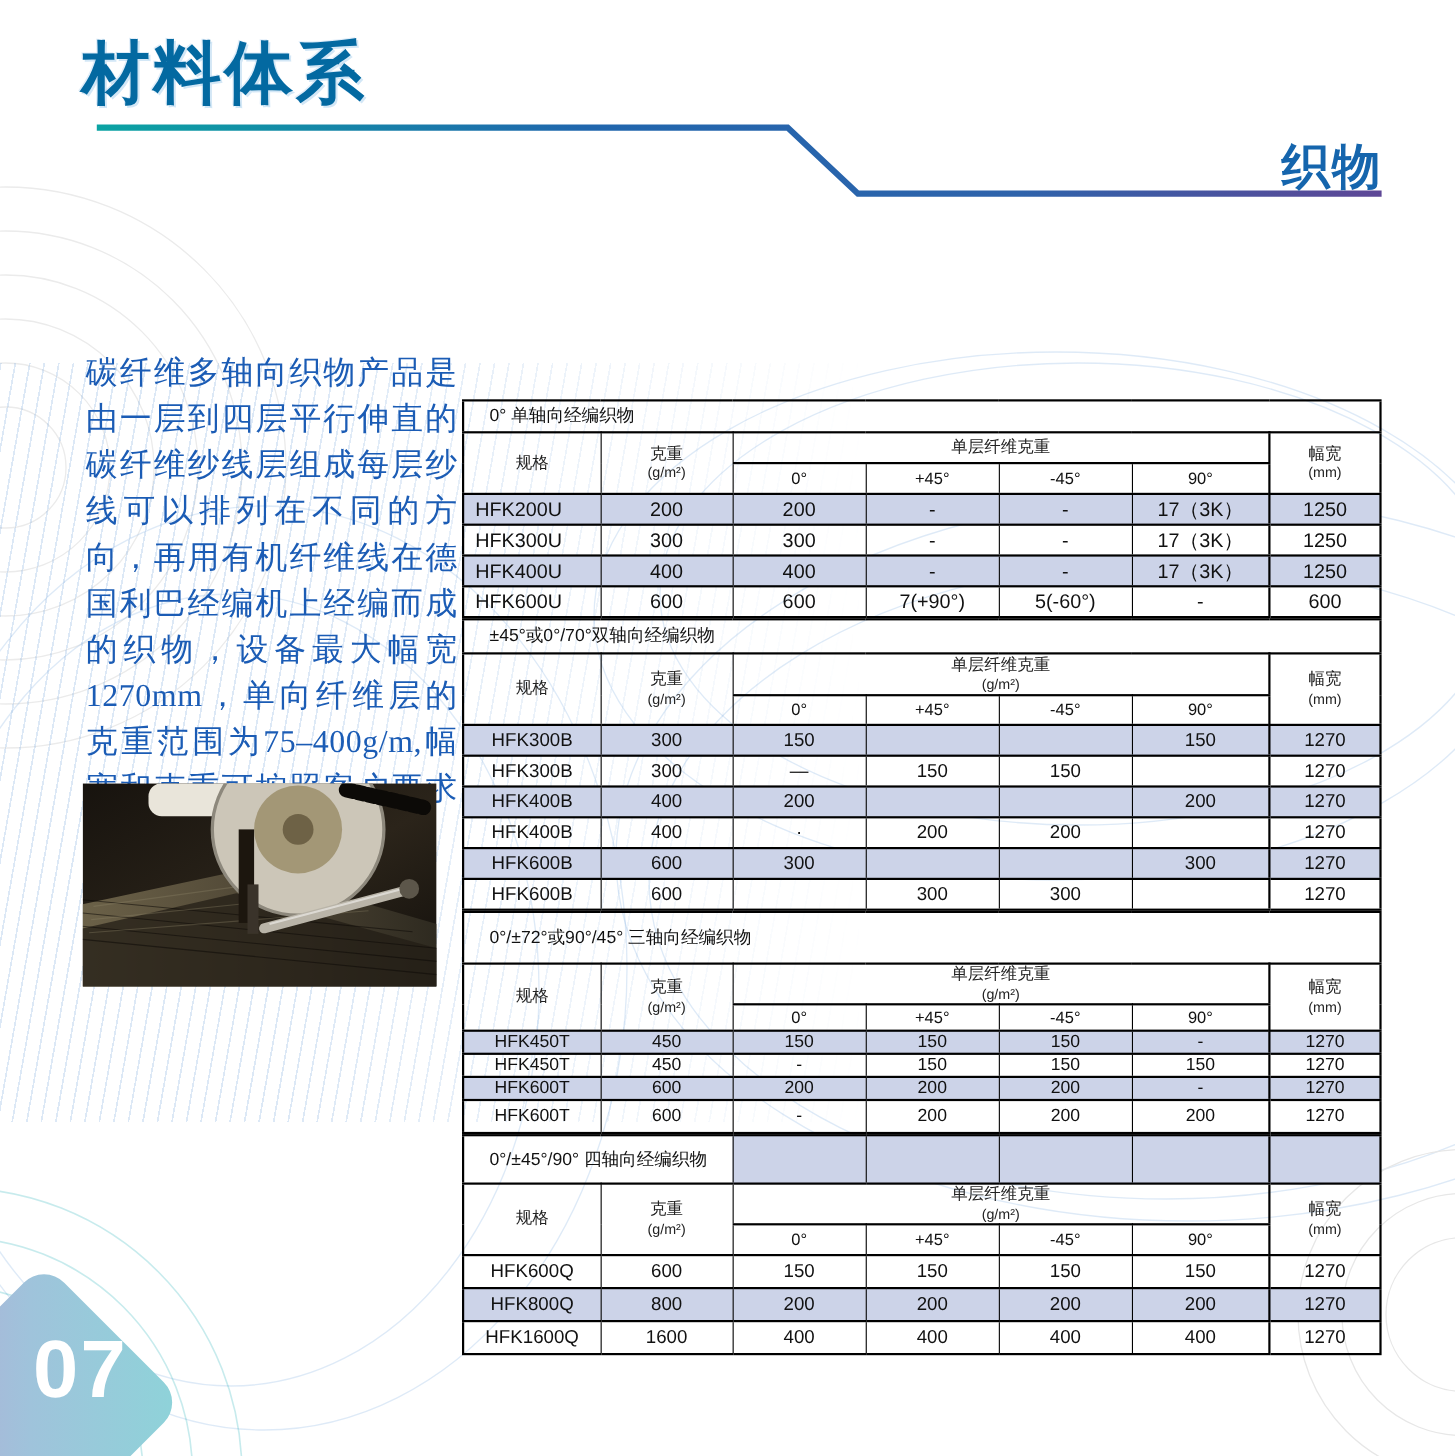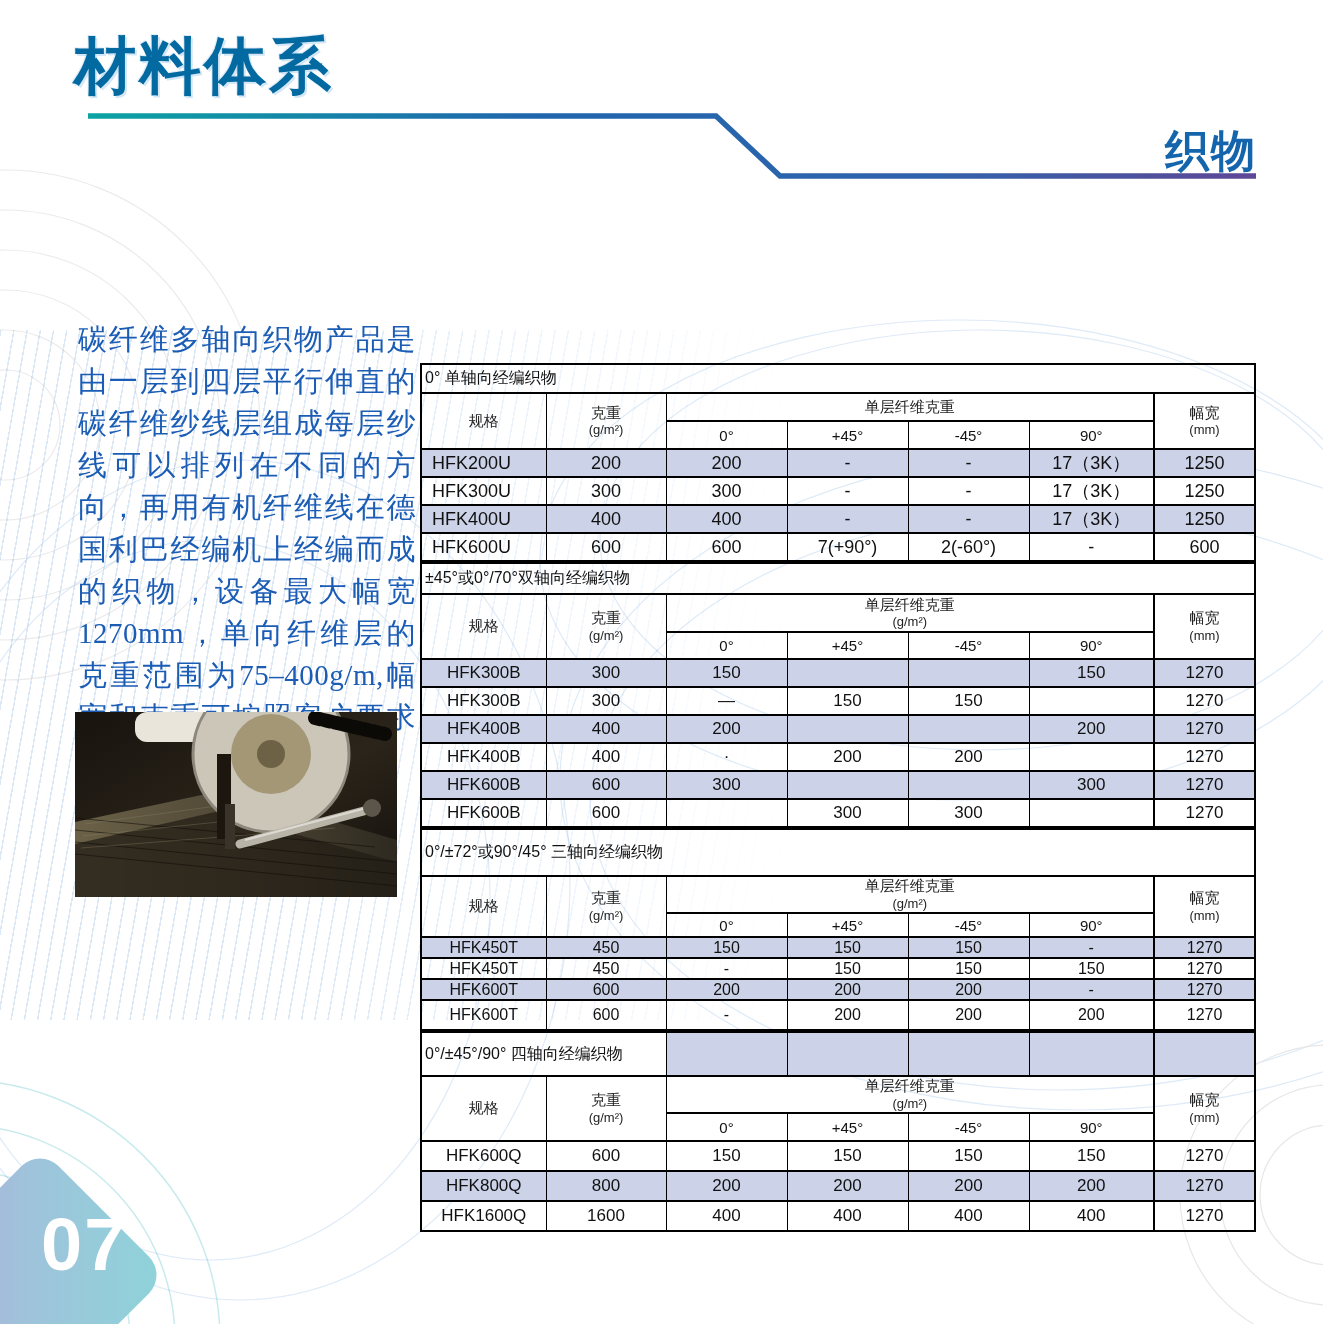--- a/index.html
+++ b/index.html
@@ -29,33 +29,33 @@
     font-family:"Liberation Serif",serif;font-size:29px;line-height:42px;
     color:#1b5cb5;text-align:justify;letter-spacing:.5px;}
 
   
   .photo{position:absolute;left:75px;top:712px;width:322px;height:185px;z-index:1;overflow:hidden;}
 
   
   .page-badge{position:absolute;left:-50px;top:1185px;width:180px;height:180px;z-index:1;
     transform:rotate(45deg);border-radius:26px;
     background:linear-gradient(to left bottom,#8fd2d9 5%,#9fc3db 55%,#b5a9d6 100%);}
-  .page-number{position:absolute;left:41px;top:1202px;z-index:2;
+  .page-number{position:absolute;left:30px;top:1202px;z-index:2;
     font-size:74px;font-weight:800;color:#ffffff;letter-spacing:2px;}
 
   
   .tables{position:absolute;left:420px;top:363px;width:834px;z-index:1;}
   table.t{table-layout:fixed;width:834px;border-collapse:collapse;background:transparent;
     border-left:2.5px solid #000;border-right:2.5px solid #000;border-bottom:2.5px solid #000;
     font-family:"Liberation Sans",sans-serif;color:#111;}
   table.t1{border-top:2.5px solid #000;}
   table.t td{border:1px solid #000;border-top-width:2px;border-bottom-width:2px;
     text-align:center;vertical-align:middle;font-size:17px;padding:0;overflow:visible;}
   table.t thead{border-bottom:2.5px solid #000;}
-  table.t .title-row td{text-align:left;padding-left:3px;font-size:16px;white-space:nowrap;}
+  table.t .title-row td{text-align:left;padding-left:23px;font-size:16px;white-space:nowrap;}
   table.t .hc{font-size:15px;color:#222;line-height:1.25;}
   table.t .unit{font-size:13px;color:#222;}
   table.t .unit:empty{display:none;}
   table.t .h2 td{font-size:15px;}
   td.thick-left{border-left:2.5px solid #000 !important;}
   tr.shaded td{background:#ccd3e8;}
   td.shade{background:#ccd3e8;}
   .t1 tbody td:first-child{text-align:left;padding-left:10px;}
   .t1 tbody td{font-size:18px;margin-top:39px;}
   
@@ -224,21 +224,21 @@
             <td>-</td>
             <td>-</td>
             <td>17（3K）</td>
             <td class="thick-left">1250</td>
           </tr>
           <tr>
             <td>HFK600U</td>
             <td>600</td>
             <td>600</td>
             <td>7(+90°)</td>
-            <td>2(-60°)</td>
+            <td>5(-60°)</td>
             <td>-</td>
             <td class="thick-left">600</td>
           </tr>
         </tbody>
     </table>
 
     <table class="t t2">
       <colgroup>
           <col style="width:125px">
           <col style="width:120px">

